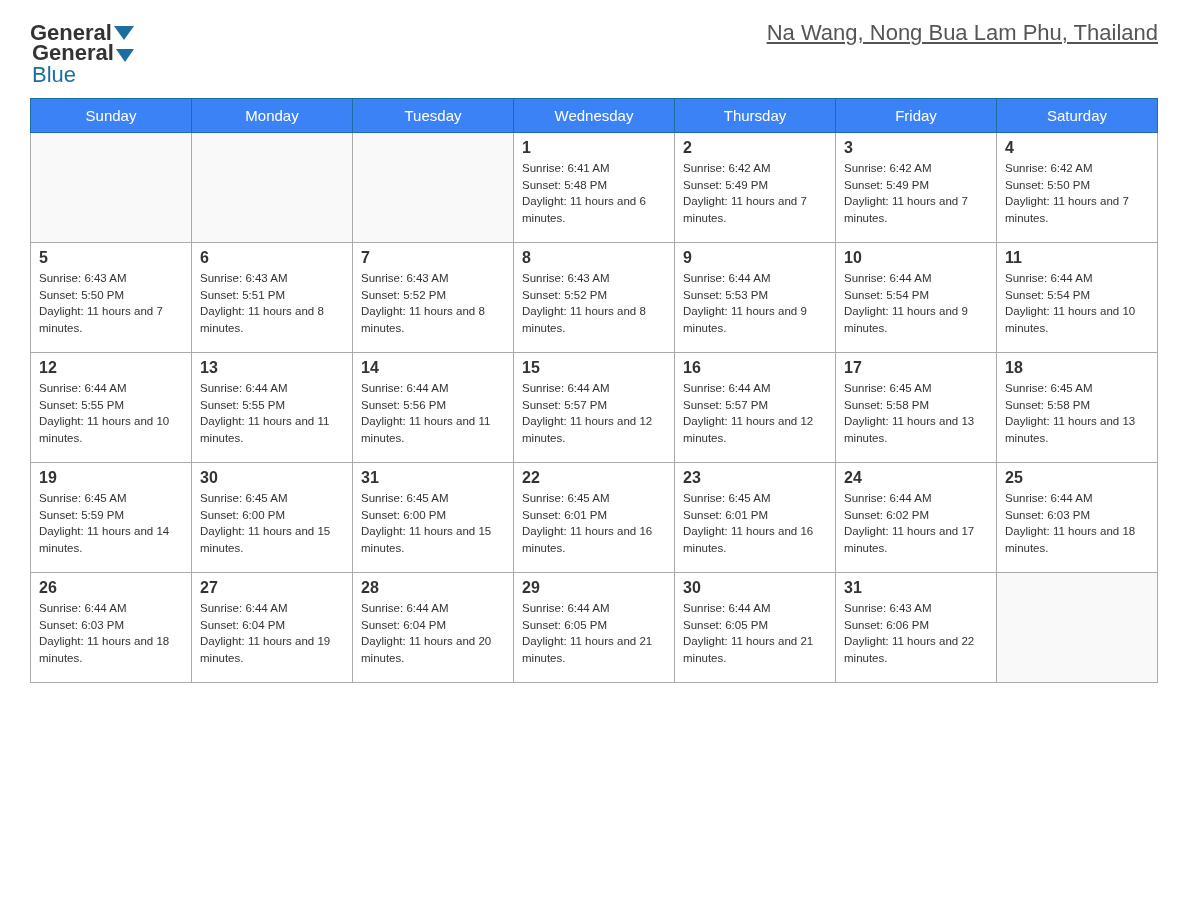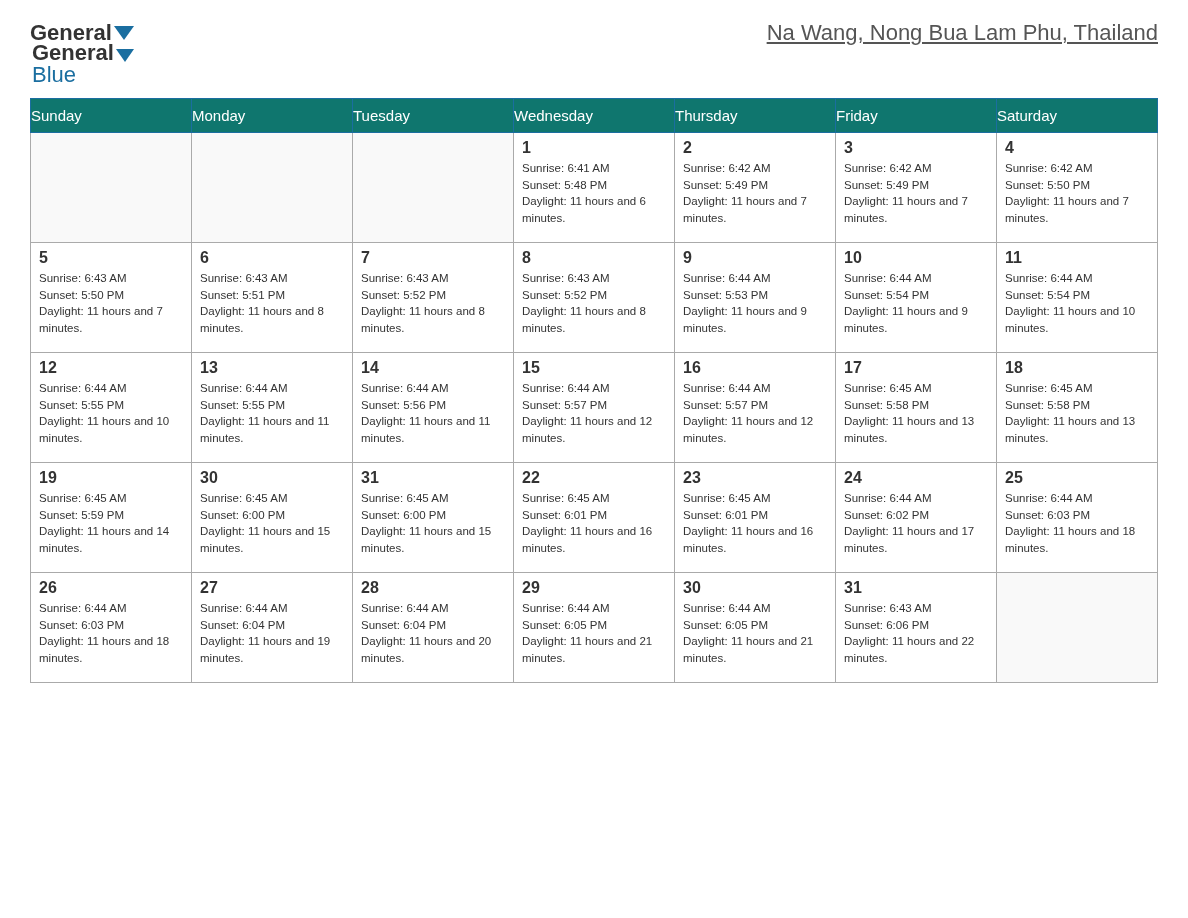--- a/index.html
+++ b/index.html
@@ -52,24 +52,24 @@
       font-size: 22px;
       color: #555;
       text-decoration: underline;
     }
     .calendar-table {
       width: 100%;
       border-collapse: collapse;
       margin-top: 10px;
     }
     .calendar-table thead tr th {
-      background-color: #0f766e;
+      background-color: #3b82f6;
       color: #ffffff;
       padding: 8px 0;
-      text-align: left;
+      text-align: center;
       font-size: 15px;
       font-weight: normal;
       border: 1px solid #1a6ea0;
     }
     .calendar-table tbody tr td {
       border: 1px solid #aaa;
       vertical-align: top;
       padding: 6px 8px;
       width: calc(100% / 7);
       min-height: 90px;

